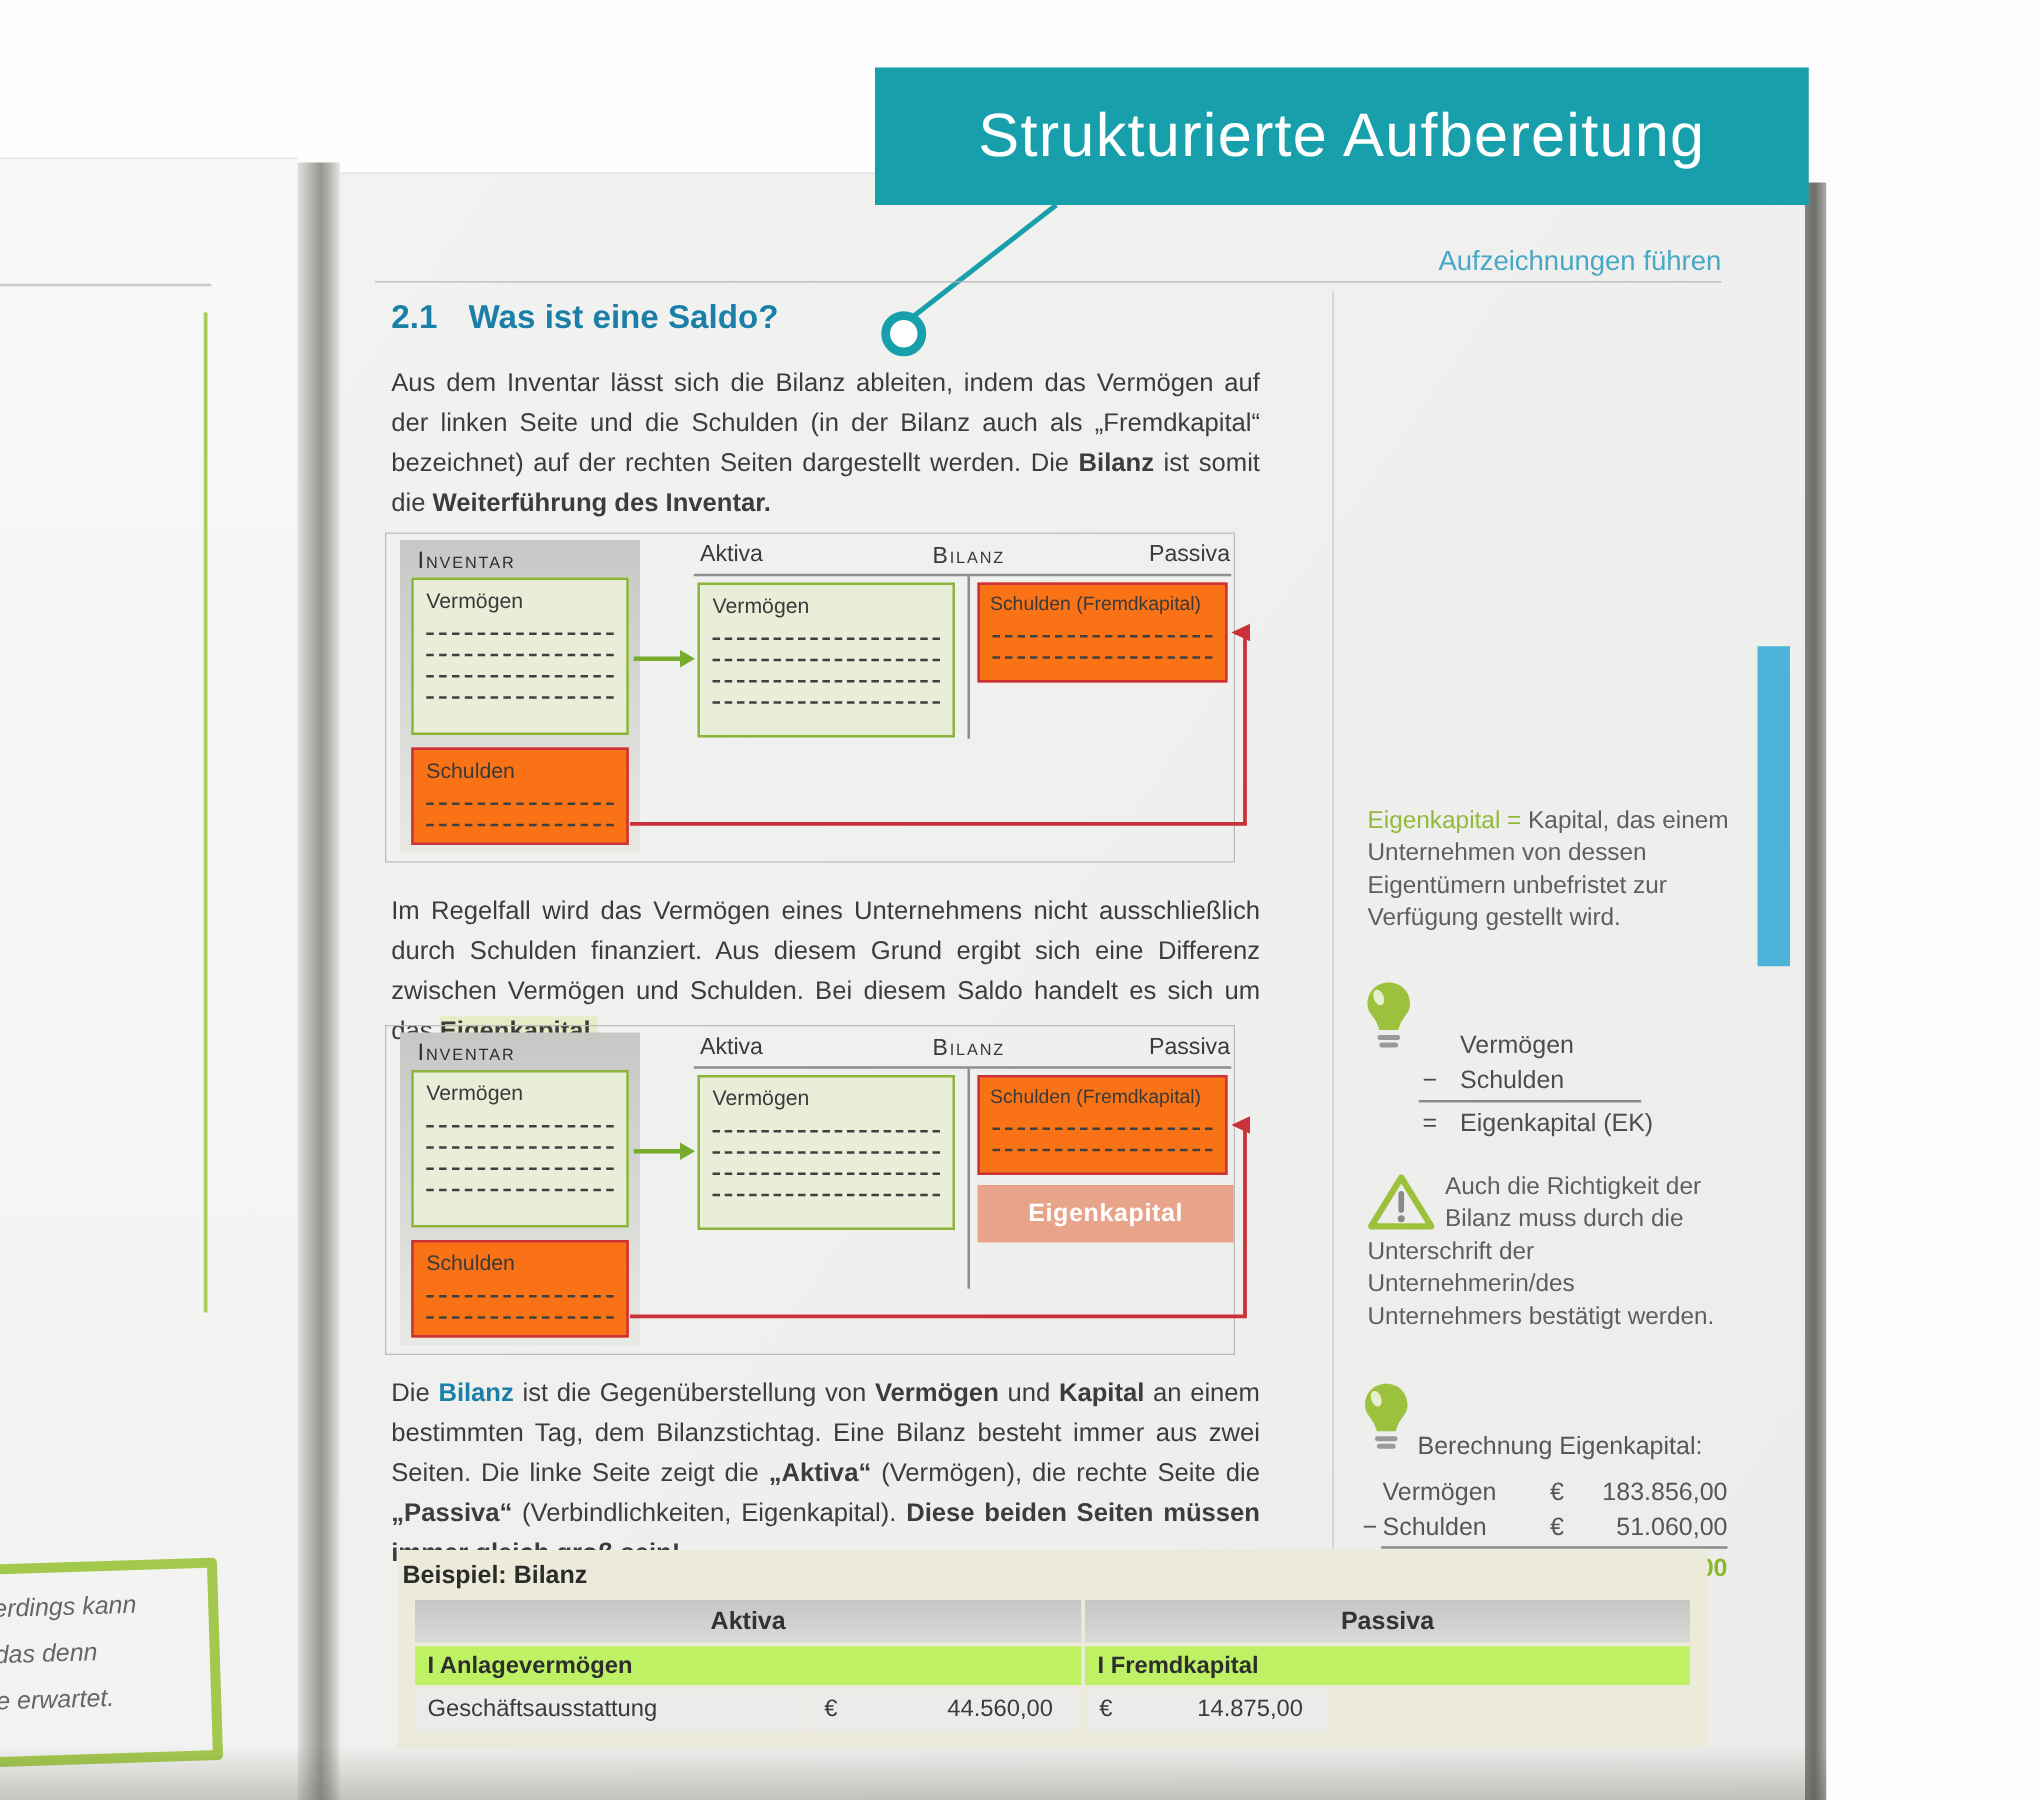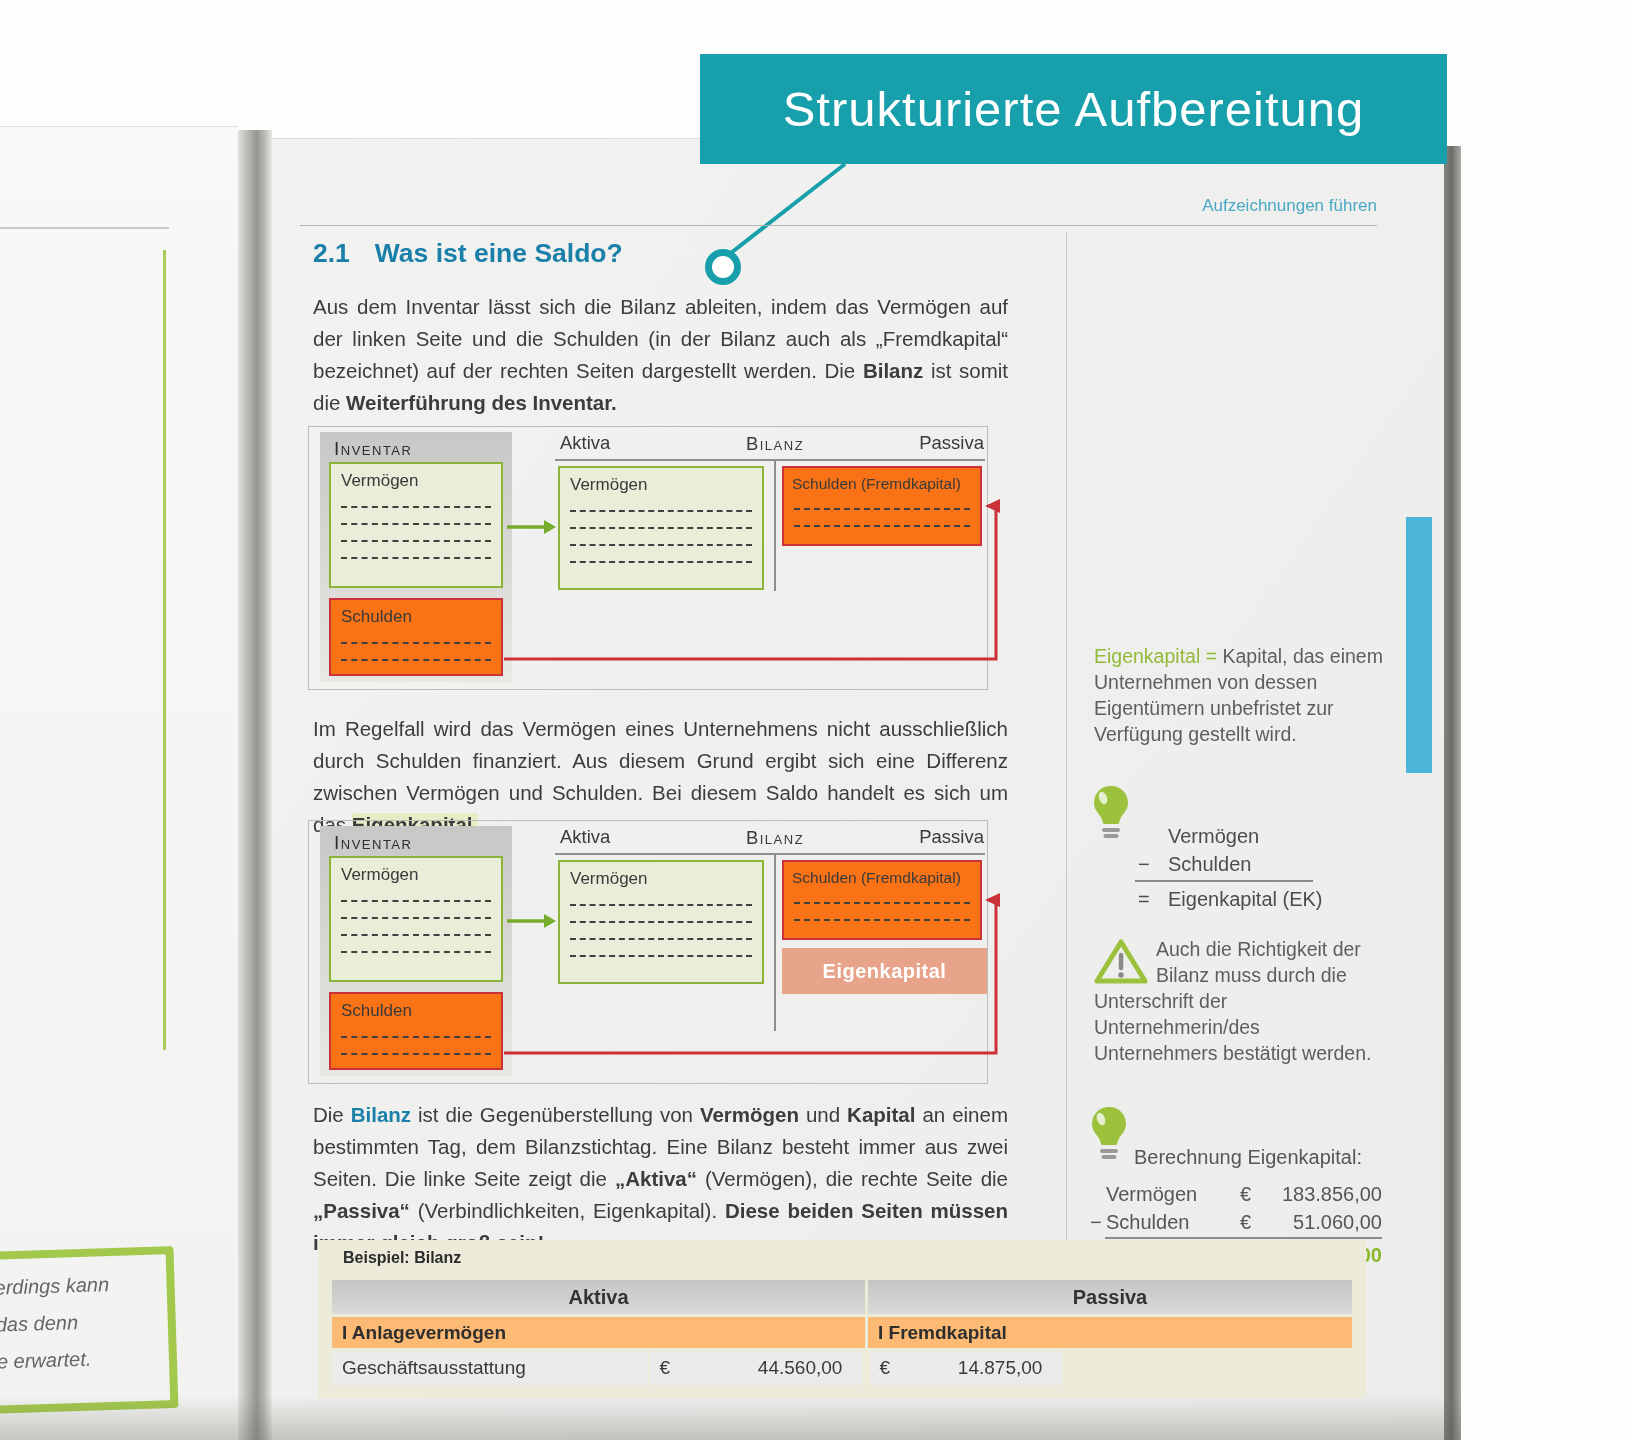--- a/index.html
+++ b/index.html
@@ -19,21 +19,21 @@
   .lp-line{left:163px;top:250px;width:3px;height:800px;background:#abcd58;}
   .note{left:-80px;top:1250px;width:240px;height:146px;border:8px solid #a2c84c;border-radius:4px;transform:rotate(-1.8deg);}
   .note-text{position:absolute;left:68px;top:10px;font-style:italic;font-size:20px;line-height:37px;color:#666;white-space:nowrap;}
 
   
   .banner{left:700px;top:54px;width:747px;height:110px;background:#17a0ab;color:#fff;font-size:49px;
           display:flex;align-items:center;justify-content:center;letter-spacing:1px;}
   .callout-circle{left:705px;top:249px;width:22px;height:22px;border:7px solid #17a0ab;border-radius:50%;background:#fff;}
 
   
-  .running-head{left:1020px;top:196px;width:357px;text-align:right;font-size:17px;color:#48a8c5;}
+  .running-head{left:1020px;top:196px;width:357px;text-align:right;font-size:22px;color:#48a8c5;}
   .head-rule{left:300px;top:225px;width:1077px;height:1px;background:#b3b3b1;}
   .divider-v{left:1066px;top:233px;width:1px;height:1026px;background:#c8c8c6;}
   .blue-tab{left:1406px;top:517px;width:26px;height:256px;background:#4cb4d8;}
 
   .heading{left:313px;top:238px;color:#1a80aa;font-weight:bold;font-size:26.5px;display:flex;gap:25px;}
 
   .para{left:313px;width:695px;font-size:20.5px;line-height:32px;color:#3c3c3c;text-align:justify;}
   #para1{top:291px}#para2{top:713px}#para3{top:1099px}
   .b{font-weight:bold}.hl{background:#e6ecc6}.teal{color:#1a80aa}.green-t{color:#92ba3a;font-weight:normal}
 
@@ -78,28 +78,28 @@
   .c-row{display:flex;height:28px;align-items:center;}
   .c-pre{width:16px;}
   .c-fill{flex:1;}
   .c-cur{width:26px;}
   .c-val{width:116px;text-align:right;}
   .c-rule{height:2px;background:#8a8a88;margin:1px 0 2px 15px;}
   .c-green{color:#8bb829;font-weight:bold;}
 
   
   .btable{left:318px;top:1240px;width:1048px;height:158px;background:#ecead9;}
-  .bt-caption{padding:9px 0 0 25px;font-size:16px;font-weight:bold;color:#2b2b2b;height:31px;}
+  .bt-caption{padding:9px 0 0 4px;font-size:20px;font-weight:bold;color:#2b2b2b;height:31px;}
   .bt-inner{margin:0 14px;}
   .bt-head{display:flex;gap:3px;height:34px;margin-bottom:3px;}
   .bt-hcell{background:linear-gradient(180deg,#c5c5c3,#dadad8);display:flex;align-items:center;justify-content:center;
             font-size:20px;font-weight:bold;color:#333;}
   .w-akt{width:533px;}.w-pas{width:484px;}
   .bt-sub{display:flex;gap:3px;height:31px;margin-bottom:3px;}
-  .bt-scell{background:#fdba74;display:flex;align-items:center;padding-left:10px;box-sizing:border-box;
+  .bt-scell{background:#bef264;display:flex;align-items:center;padding-left:10px;box-sizing:border-box;
             font-weight:bold;font-size:19px;color:#2e2e2e;}
   .bt-row{display:flex;gap:8px;height:34px;}
   .bt-half{display:flex;gap:2px;}
   .bt-name{flex:1;background:#ebebe9;display:flex;align-items:center;padding-left:10px;font-size:19px;color:#3a3a3a;}
   .bt-amt{background:#ebebe9;display:flex;align-items:center;justify-content:space-between;
           padding:0 20px 0 9px;box-sizing:border-box;font-size:19px;color:#3a3a3a;}
   .amt-akt{width:212px;}.amt-pas{width:192px;}
 </style>
 </head>
 <body>

